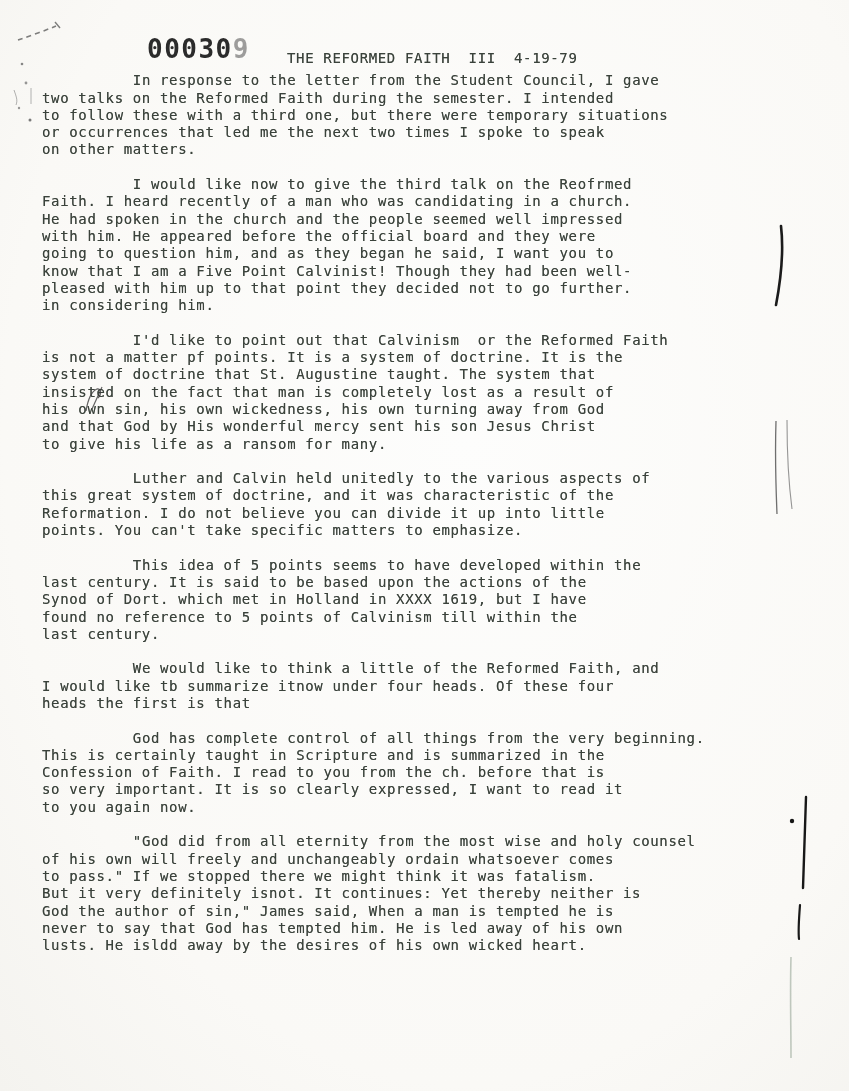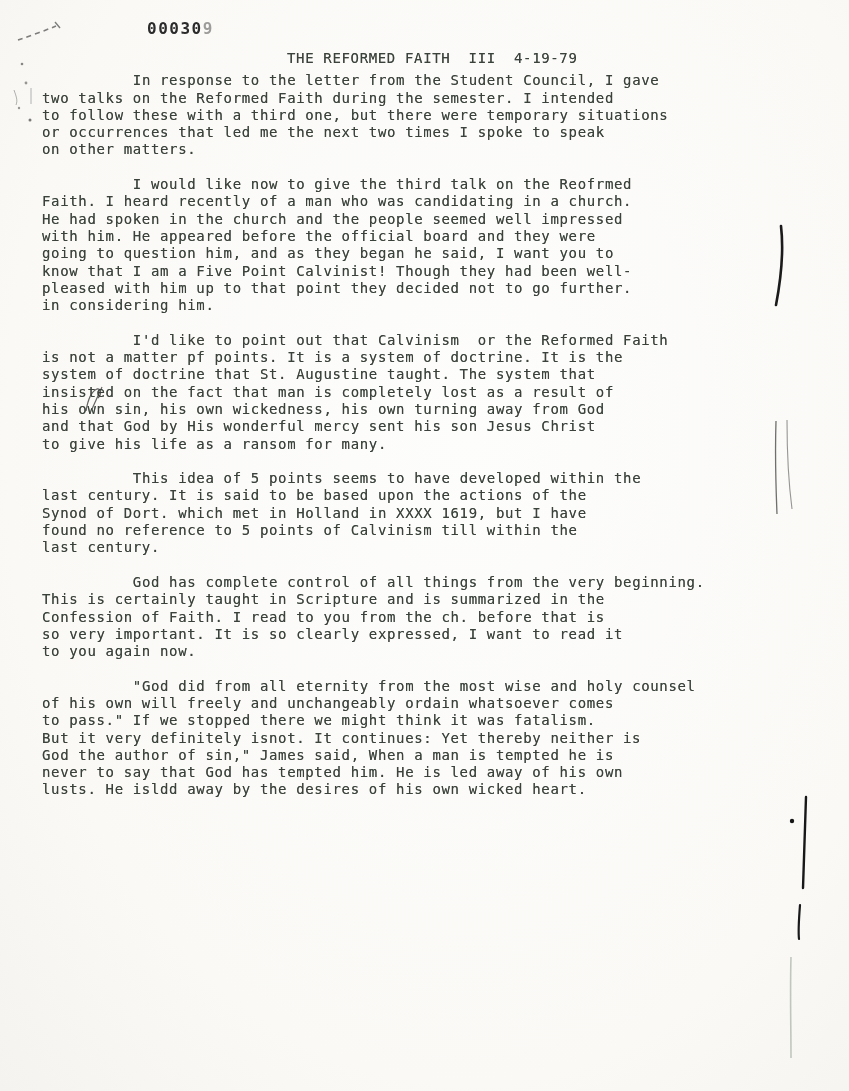--- a/index.html
+++ b/index.html
@@ -5,23 +5,23 @@
   html,body{margin:0;padding:0;background:#e8e8e6;}
   .paper{
     position:relative;
     width:849px;height:1091px;
     background:#fbfbf9;
     background-image:radial-gradient(ellipse at 55% 40%, #fdfdfc 0%, #faf9f6 70%, #f4f3ef 100%);
     overflow:hidden;
     font-family:"DejaVu Sans Mono", monospace;
   }
   .stamp{
-    position:absolute;left:147px;top:19px;
+    position:absolute;left:147px;top:34px;
     font-family:"DejaVu Sans Mono", monospace;
-    font-size:16px;font-weight:bold;
+    font-size:26px;font-weight:bold;
     color:#2b2b2b;letter-spacing:1.5px;
     filter:blur(0.3px);
   }
   .stamp .last{opacity:0.45;}
   .content{
     position:absolute;left:42px;top:50px;width:800px;
     font-size:14px;line-height:17.3px;
     letter-spacing:0.65px;
     color:#3a423b;
     text-shadow:0 0 0.6px rgba(58,66,59,0.65);
@@ -59,25 +59,32 @@
 know that I am a Five Point Calvinist! Though they had been well-
 pleased with him up to that point they decided not to go further.
 in considering him.</div>
     <div class="para">          I'd like to point out that Calvinism  or the Reformed Faith
 is not a matter pf points. It is a system of doctrine. It is the
 system of doctrine that St. Augustine taught. The system that
 insisted on the fact that man is completely lost as a result of
 his own sin, his own wickedness, his own turning away from God
 and that God by His wonderful mercy sent his son Jesus Christ
 to give his life as a ransom for many.</div>
+    <div class="para">          Luther and Calvin held unitedly to the various aspects of
+this great system of doctrine, and it was characteristic of the
+Reformation. I do not believe you can divide it up into little
+points. You can't take specific matters to emphasize.</div>
     <div class="para">          This idea of 5 points seems to have developed within the
 last century. It is said to be based upon the actions of the
 Synod of Dort. which met in Holland in XXXX 1619, but I have
 found no reference to 5 points of Calvinism till within the
 last century.</div>
+    <div class="para">          We would like to think a little of the Reformed Faith, and
+I would like tb summarize itnow under four heads. Of these four
+heads the first is that</div>
     <div class="para">          God has complete control of all things from the very beginning.
 This is certainly taught in Scripture and is summarized in the
 Confession of Faith. I read to you from the ch. before that is
 so very important. It is so clearly expressed, I want to read it
 to you again now.</div>
     <div class="para">          "God did from all eternity from the most wise and holy counsel
 of his own will freely and unchangeably ordain whatsoever comes
 to pass." If we stopped there we might think it was fatalism.
 But it very definitely isnot. It continues: Yet thereby neither is
 God the author of sin," James said, When a man is tempted he is

